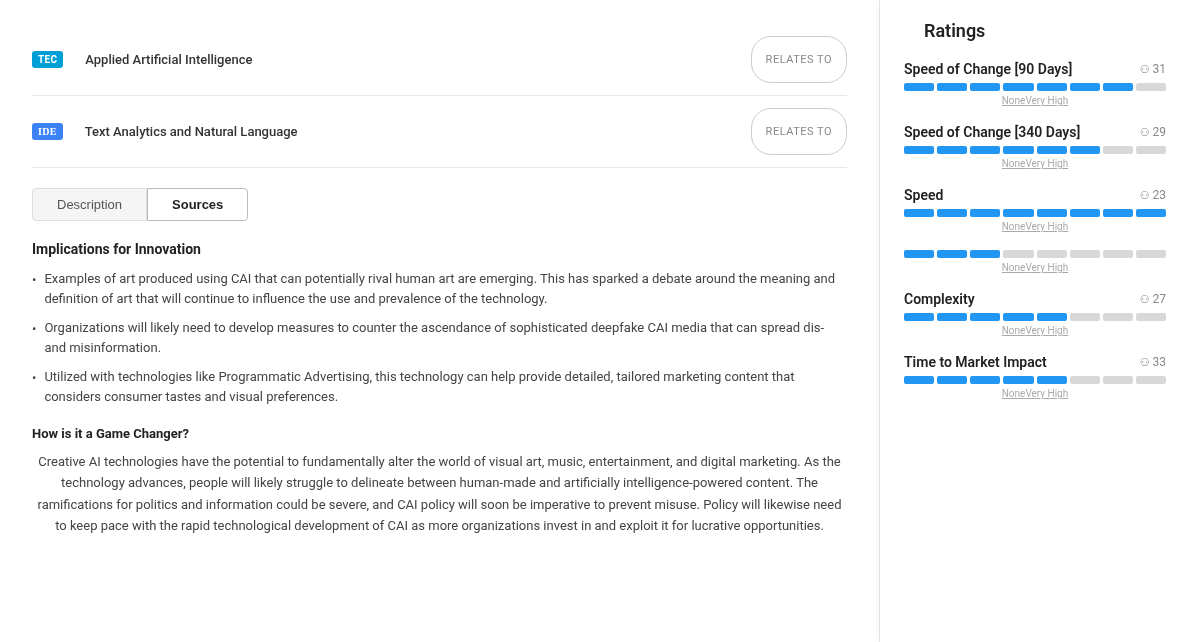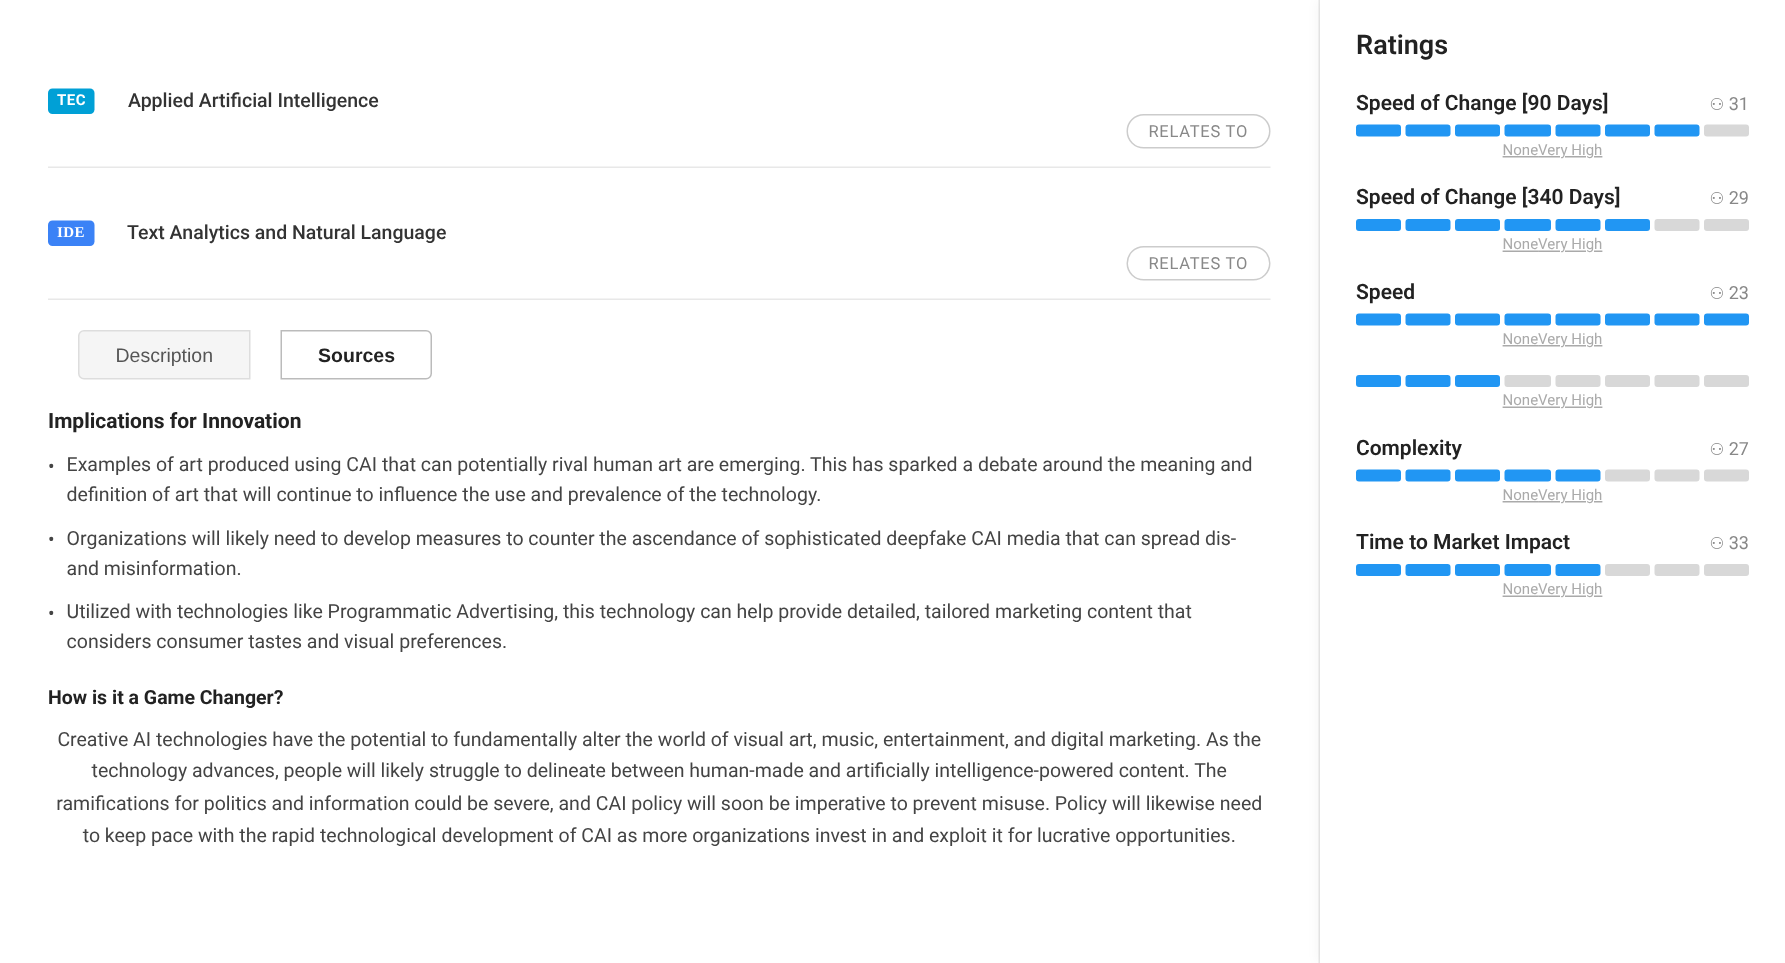--- a/index.html
+++ b/index.html
@@ -76,43 +76,41 @@
       font-family: Liberation Serif, serif;
     }
     .relation-name {
       font-size: 13px;
       color: #333;
       font-weight: 500;
     }
     .relates-to-badge {
       border: 1px solid #ccc;
       border-radius: 20px;
-      padding: 4px 14px;
+      padding: 16px 14px;
       font-size: 11px;
       color: #888;
       letter-spacing: 0.5px;
       background: #fff;
-      margin-top: 40px;
     }
 
     
     .tabs {
       display: flex;
       margin: 20px 0 20px 0;
       gap: 0;
     }
     .tab {
       padding: 8px 24px;
       border: 1px solid #ddd;
       background: #f5f5f5;
       cursor: pointer;
       font-size: 13px;
       color: #555;
       font-weight: 500;
-      margin-left: 20px;
     }
     .tab:first-child {
       border-radius: 4px 0 0 4px;
     }
     .tab:last-child {
       border-radius: 0 4px 4px 0;
     }
     .tab.active {
       background: #fff;
       color: #222;
@@ -164,20 +162,21 @@
       background: #fff;
       padding: 20px 24px;
       overflow-y: auto;
       box-shadow: -2px 0 8px rgba(0,0,0,0.04);
     }
     .ratings-title {
       font-size: 18px;
       font-weight: 600;
       color: #222;
       margin-bottom: 20px;
+      margin-left: 20px;
     }
     .rating-item {
       margin-bottom: 18px;
     }
     .rating-header {
       display: flex;
       justify-content: space-between;
       align-items: center;
       margin-bottom: 6px;
     }

